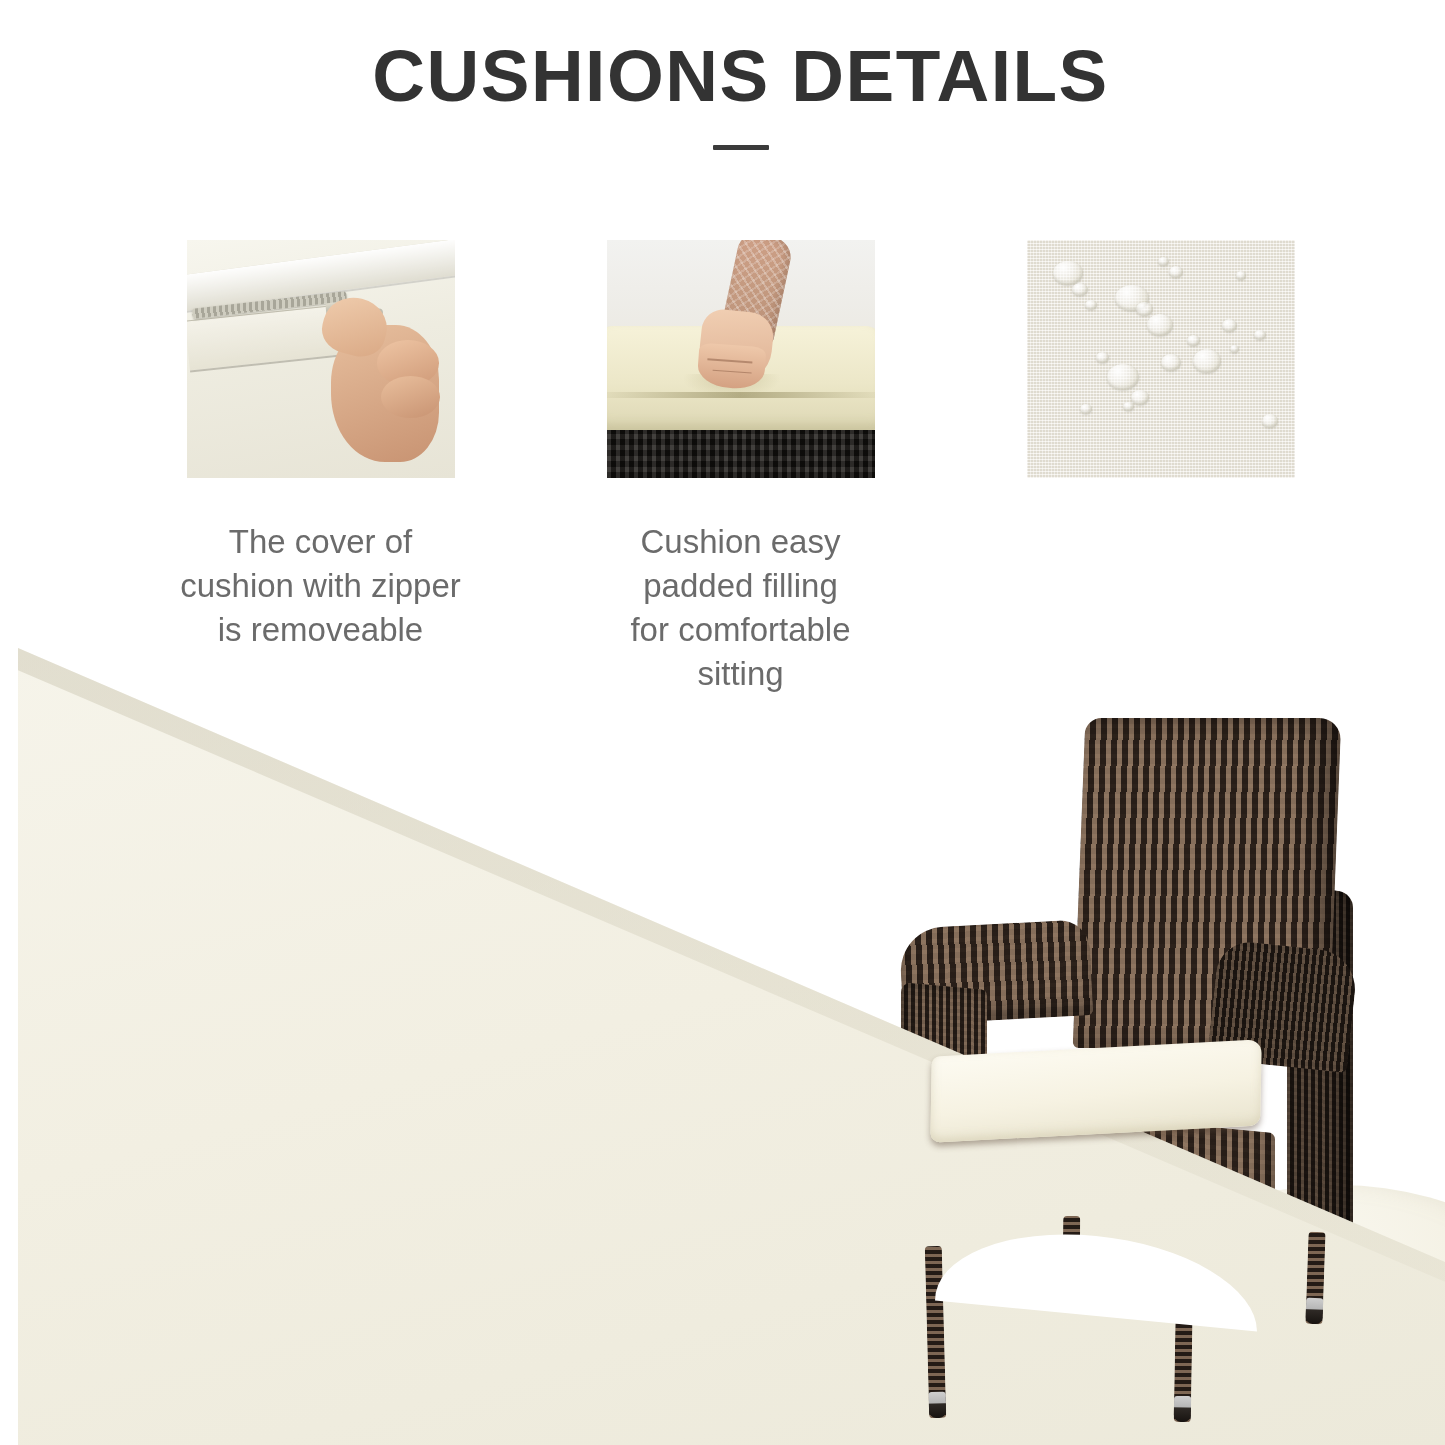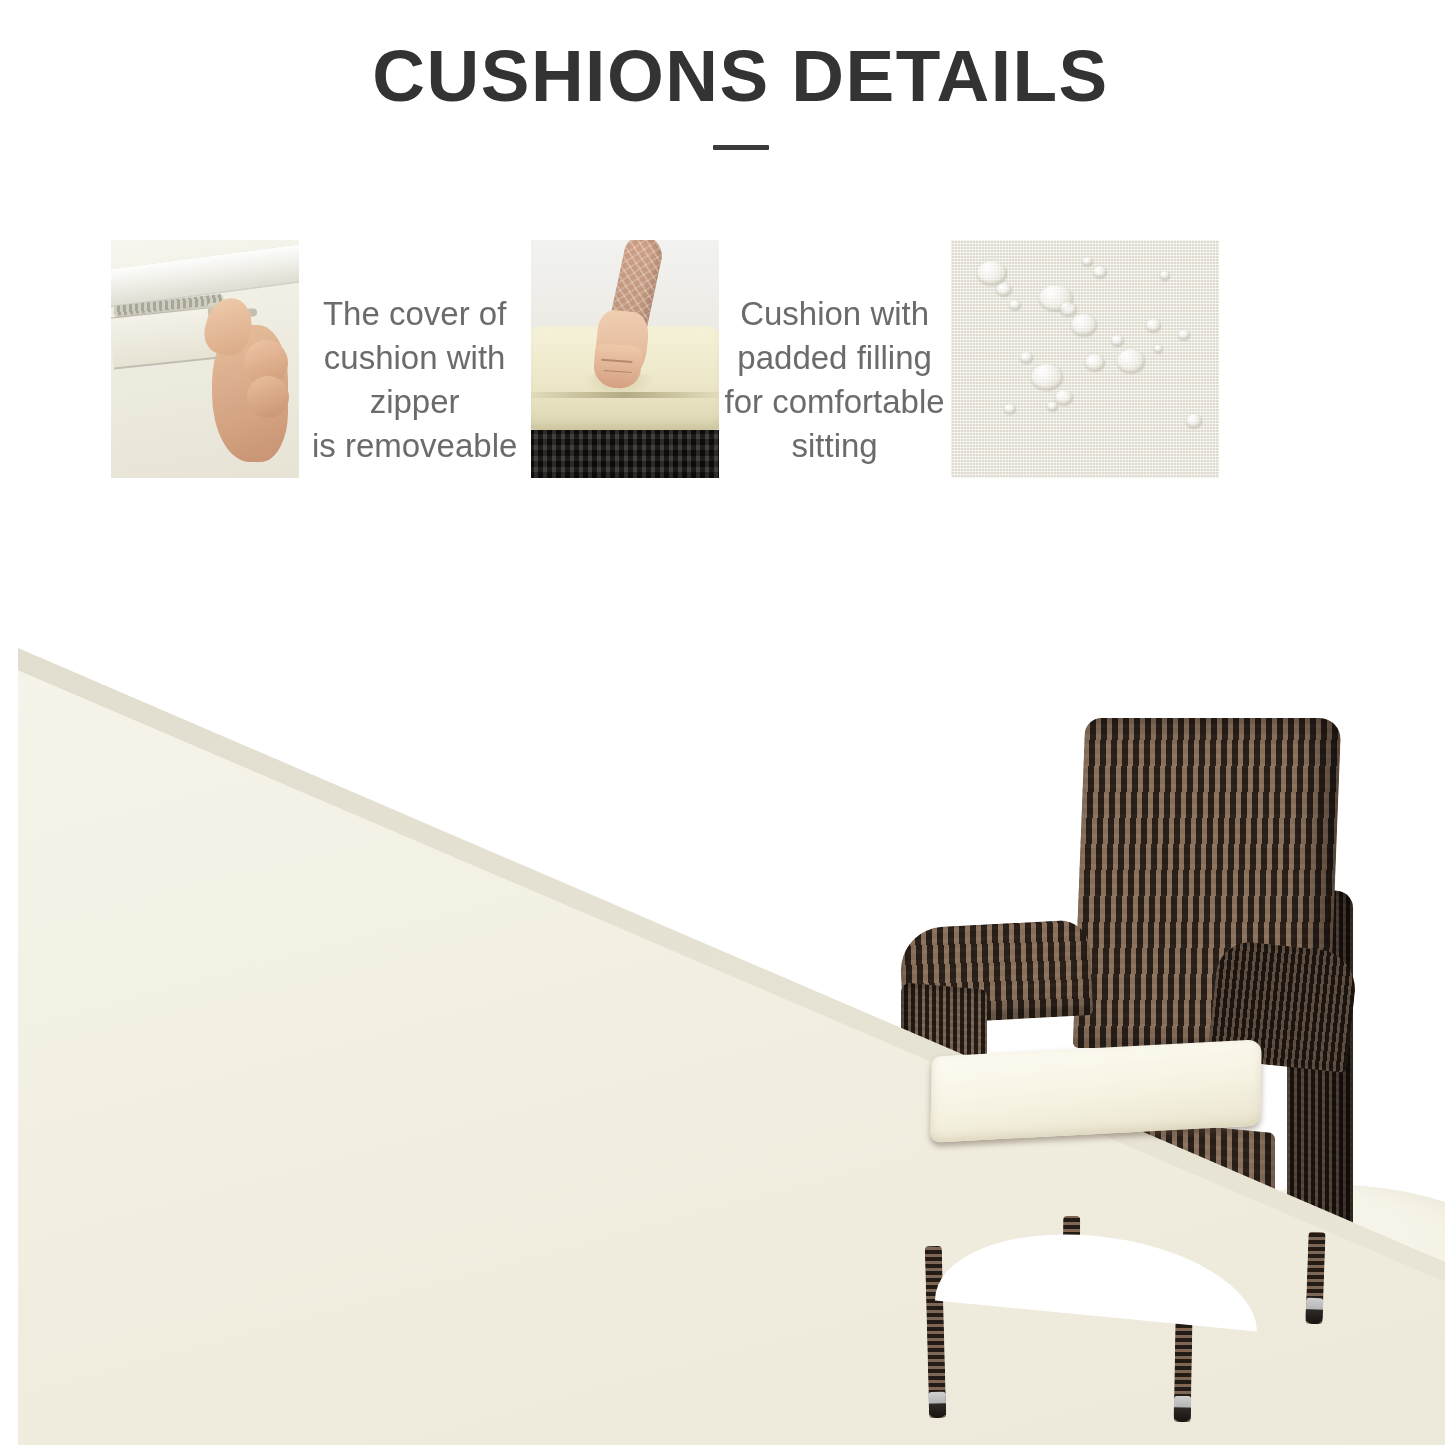--- a/index.html
+++ b/index.html
@@ -52,21 +52,21 @@
     top: 240px;
     left: 0;
     width: 1445px;
     display: flex;
     justify-content: center;
     gap: 0;
   }
   .feature {
     width: 420px;
     display: flex;
-    flex-direction: row;
+    flex-direction: column;
     align-items: center;
   }
   .thumb {
     width: 268px;
     height: 238px;
     position: relative;
     overflow: hidden;
     background: #ffffff;
   }
   .caption {
@@ -461,21 +461,21 @@
         </div>
         <div class="t2-arm">
           <div class="t2-sleeve-tex"></div>
         </div>
         <div class="t2-hand"></div>
         <div class="t2-fingers">
           <div class="t2-fingerline" style="left:14%;top:36%;width:66%;"></div>
           <div class="t2-fingerline" style="left:22%;top:60%;width:58%;"></div>
         </div>
       </div>
-      <div class="caption">Cushion with
+      <div class="caption">Cushion easy
 padded filling
 for comfortable
 sitting</div>
     </div>
 
     <div class="feature">
       <div class="thumb">
         <div class="t3-bg"></div>
         <div class="drop" style="left:10%;top:9%;width:30px;height:24px;"></div>
         <div class="drop" style="left:17%;top:18%;width:16px;height:13px;"></div>

